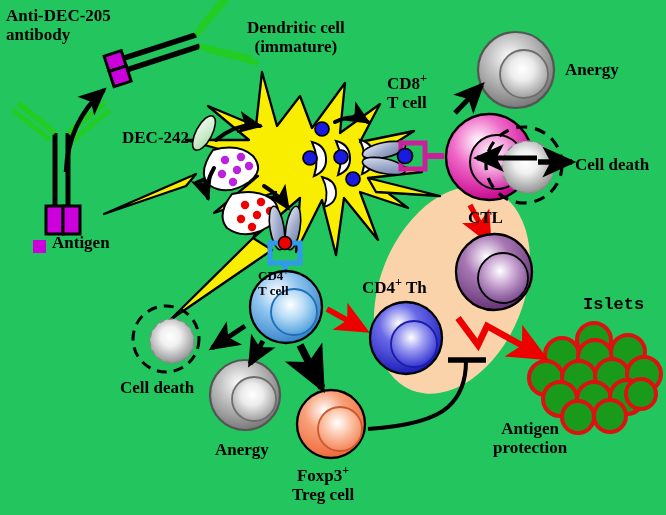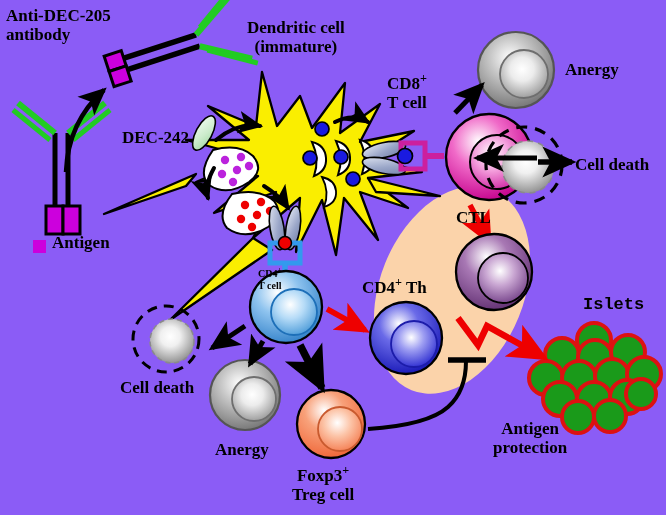--- a/index.html
+++ b/index.html
@@ -1,22 +1,22 @@
 <!DOCTYPE html>
 <html><head>
 <meta charset="utf-8">
 <style>
   html,body{margin:0;padding:0;background:#ffffff;}
   body{width:666px;height:515px;overflow:hidden;font-family:"Liberation Serif",serif;}
-  #stage{position:relative;width:666px;height:515px;background:#8b5cf6;}
+  #stage{position:relative;width:666px;height:515px;background:#22c55e;}
   svg#scene{position:absolute;left:0;top:0;width:666px;height:515px;}
   .lbl{position:absolute;font-family:"Liberation Serif",serif;font-weight:bold;color:#000;
        line-height:1.12;white-space:pre;}
   .lbl.big{font-size:17px;}
-  .lbl.cell{font-size:10px;}
+  .lbl.cell{font-size:13px;}
   .sup{font-size:0.72em;vertical-align:super;}
   .ctr{text-align:center;}
 </style>
 </head>
 <body>
 
 <div id="stage">
 
 <svg id="scene" viewBox="0 0 666 515">
   <defs>
@@ -288,21 +288,21 @@
 antibody</div>
 <div class="lbl big ctr" style="left:247px;top:18px;">Dendritic cell
 (immature)</div>
 <div class="lbl big" style="left:122px;top:128px;">DEC-242</div>
 <div class="lbl big" style="left:52px;top:233px;">Antigen</div>
 
 <div class="lbl big" style="left:387px;top:72px;"><span>CD8</span><span class="sup">+</span><br><span>T cell</span></div>
 
 <div class="lbl big" style="left:565px;top:60px;">Anergy</div>
 <div class="lbl big" style="left:575px;top:155px;">Cell death</div>
-<div class="lbl big" style="left:456px;top:208px;text-align:right;">CTL</div>
+<div class="lbl big" style="left:468px;top:208px;text-align:right;">CTL</div>
 
 <div class="lbl cell ctr" style="left:258px;top:267px;color:#000;"><span>CD4</span><span class="sup">+</span><br><span>T cell</span></div>
 
 <div class="lbl big" style="left:362px;top:276px;"><span>CD4</span><span class="sup">+</span><span> Th</span></div>
 
 <div class="lbl big" style="left:583px;top:295px;font-family:Liberation Mono, monospace;">Islets</div>
 <div class="lbl big ctr" style="left:493px;top:419px;">Antigen
 protection</div>
 <div class="lbl big" style="left:120px;top:378px;">Cell death</div>
 <div class="lbl big" style="left:215px;top:440px;">Anergy</div>

